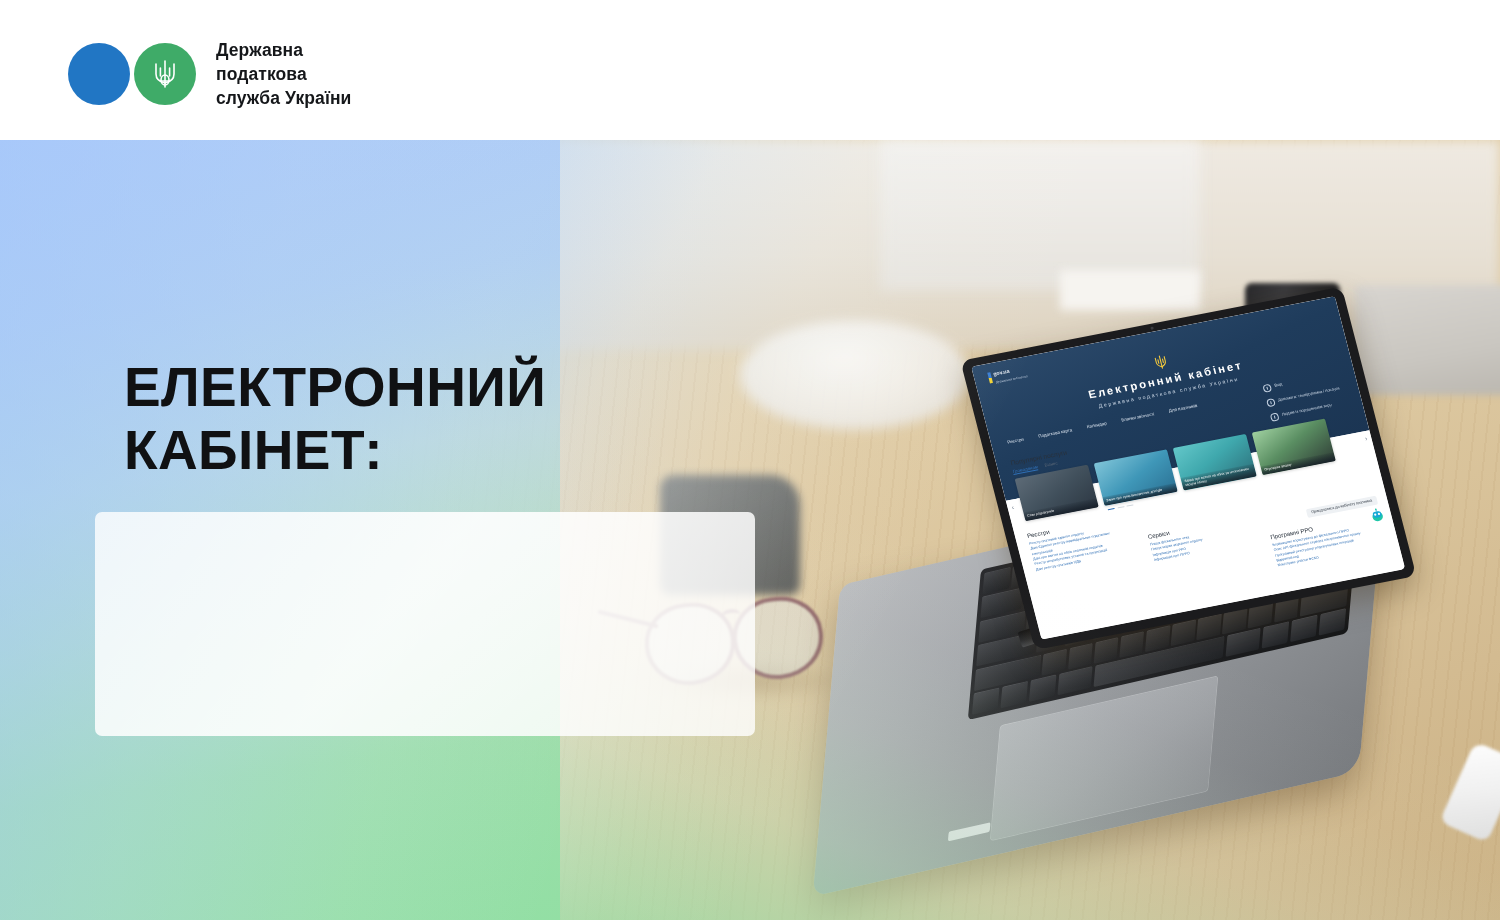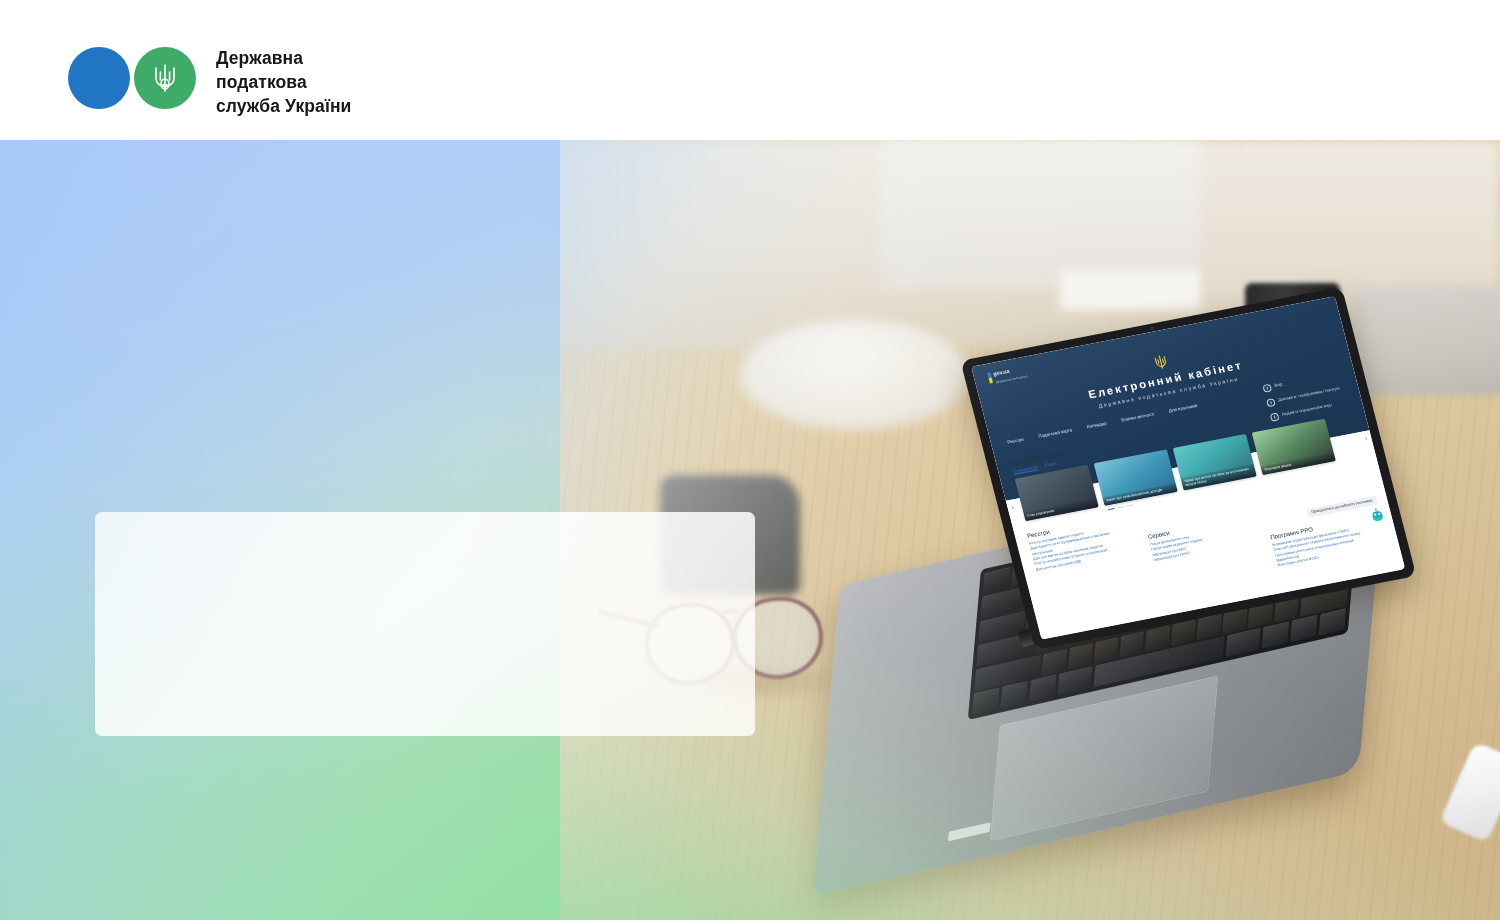--- a/index.html
+++ b/index.html
@@ -17,21 +17,21 @@
   }
   #logo-wrap{
     position:absolute;left:68px;top:38px;display:flex;align-items:center;
   }
   .logo-circle{width:62px;height:62px;border-radius:50%;position:relative;}
   .logo-blue{background:#2176c4;}
   .logo-green{background:#3fab68;margin-left:4px;display:flex;align-items:center;justify-content:center;}
   #trident{width:26px;height:34px;display:block;}
   #logo-text{
     margin-left:20px;font-size:17.5px;font-weight:bold;color:#15171a;
-    line-height:1.38;letter-spacing:0.1px;white-space:pre-line;margin-top:8px;
+    line-height:1.38;letter-spacing:0.1px;white-space:pre-line;
   }
 
   
   #photo{
     position:absolute;left:0;top:140px;width:1500px;height:780px;overflow:hidden;
     background:#e8dcc6;
   }
 
   
   .desk{
@@ -611,16 +611,18 @@
     <div class="hand hand-left"></div>
     <div class="hand hand-right"></div>
 
   </div>
 
   <div id="wash"></div>
   <div id="wash2"></div>
   <div id="wash3"></div>
 
   <div id="textblock">
+    <div id="kicker">ЕЛЕКТРОННИЙ
+КАБІНЕТ:</div>
     <div id="subcard"></div>
   </div>
 
 </div>
 
 </body></html>

